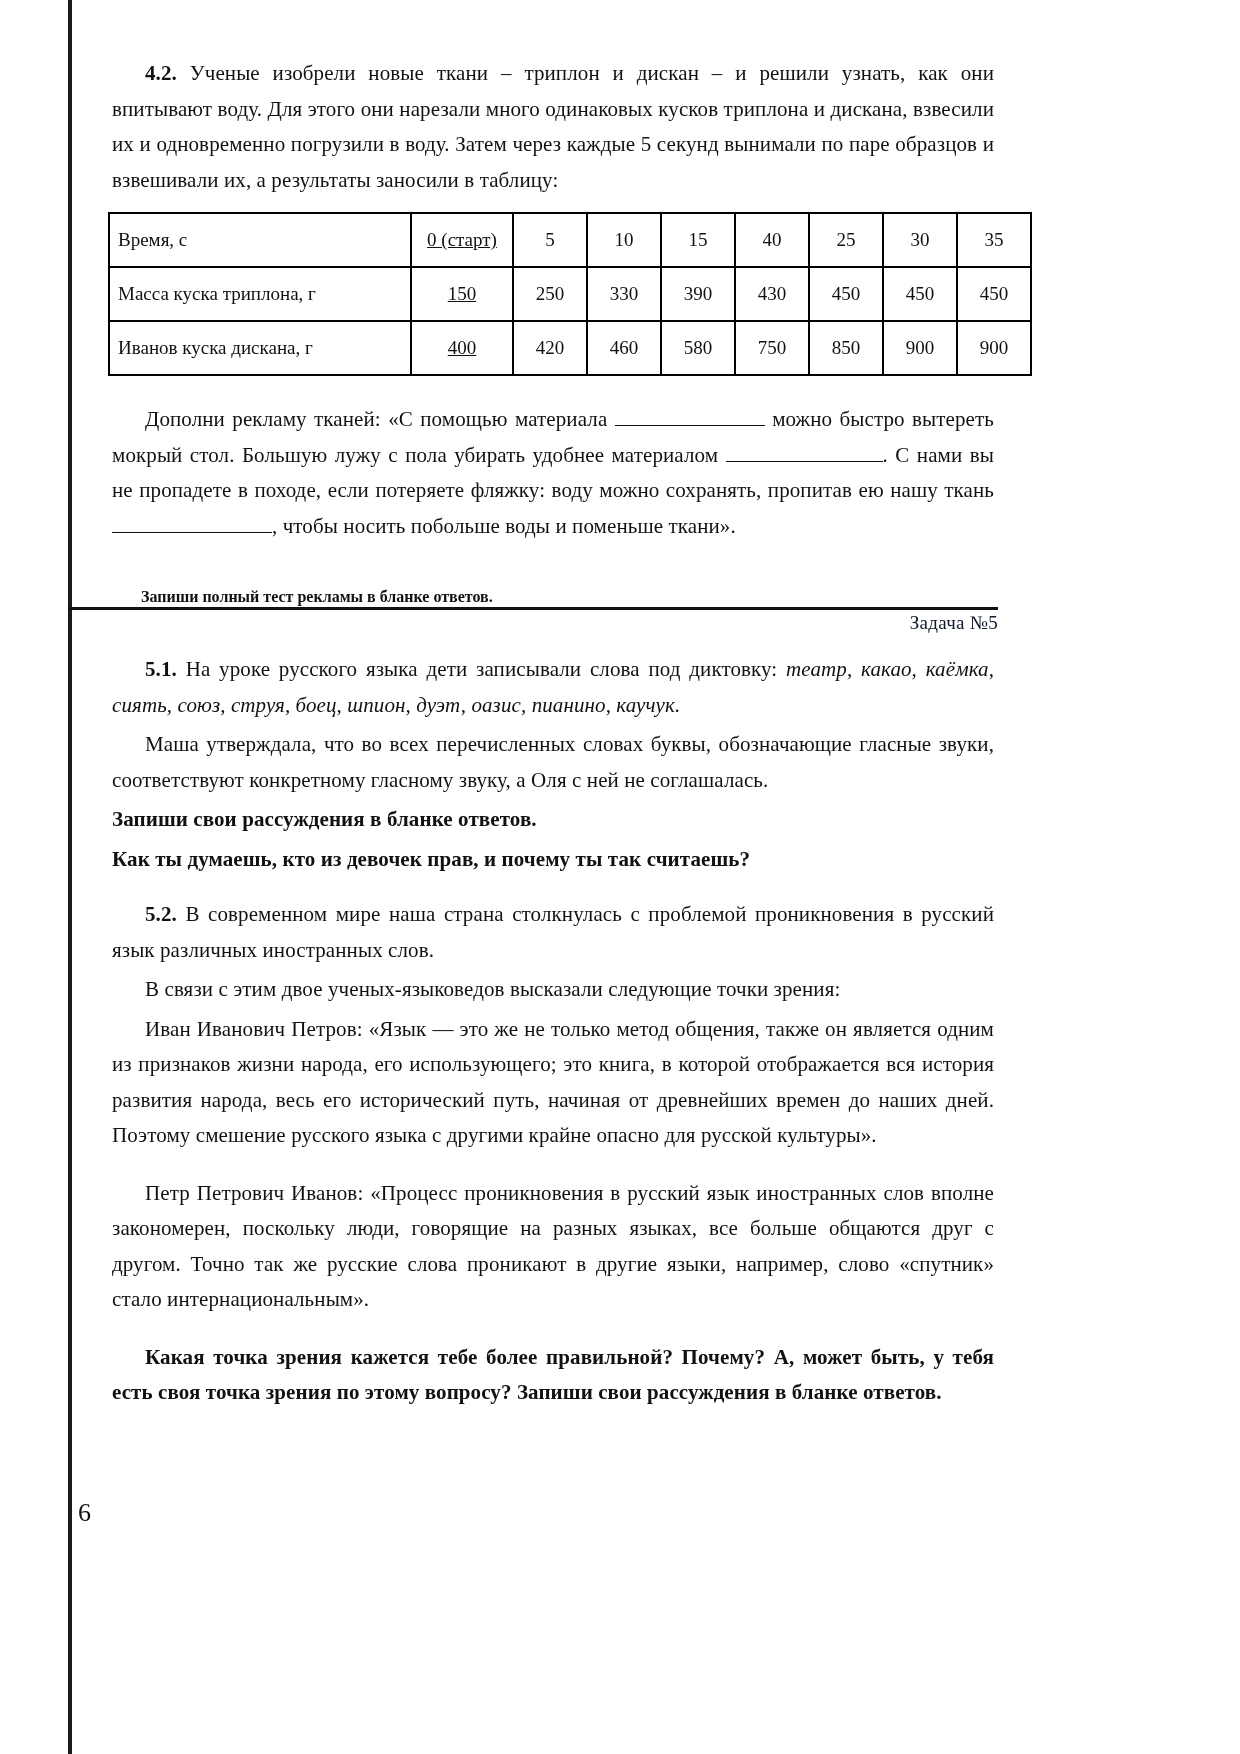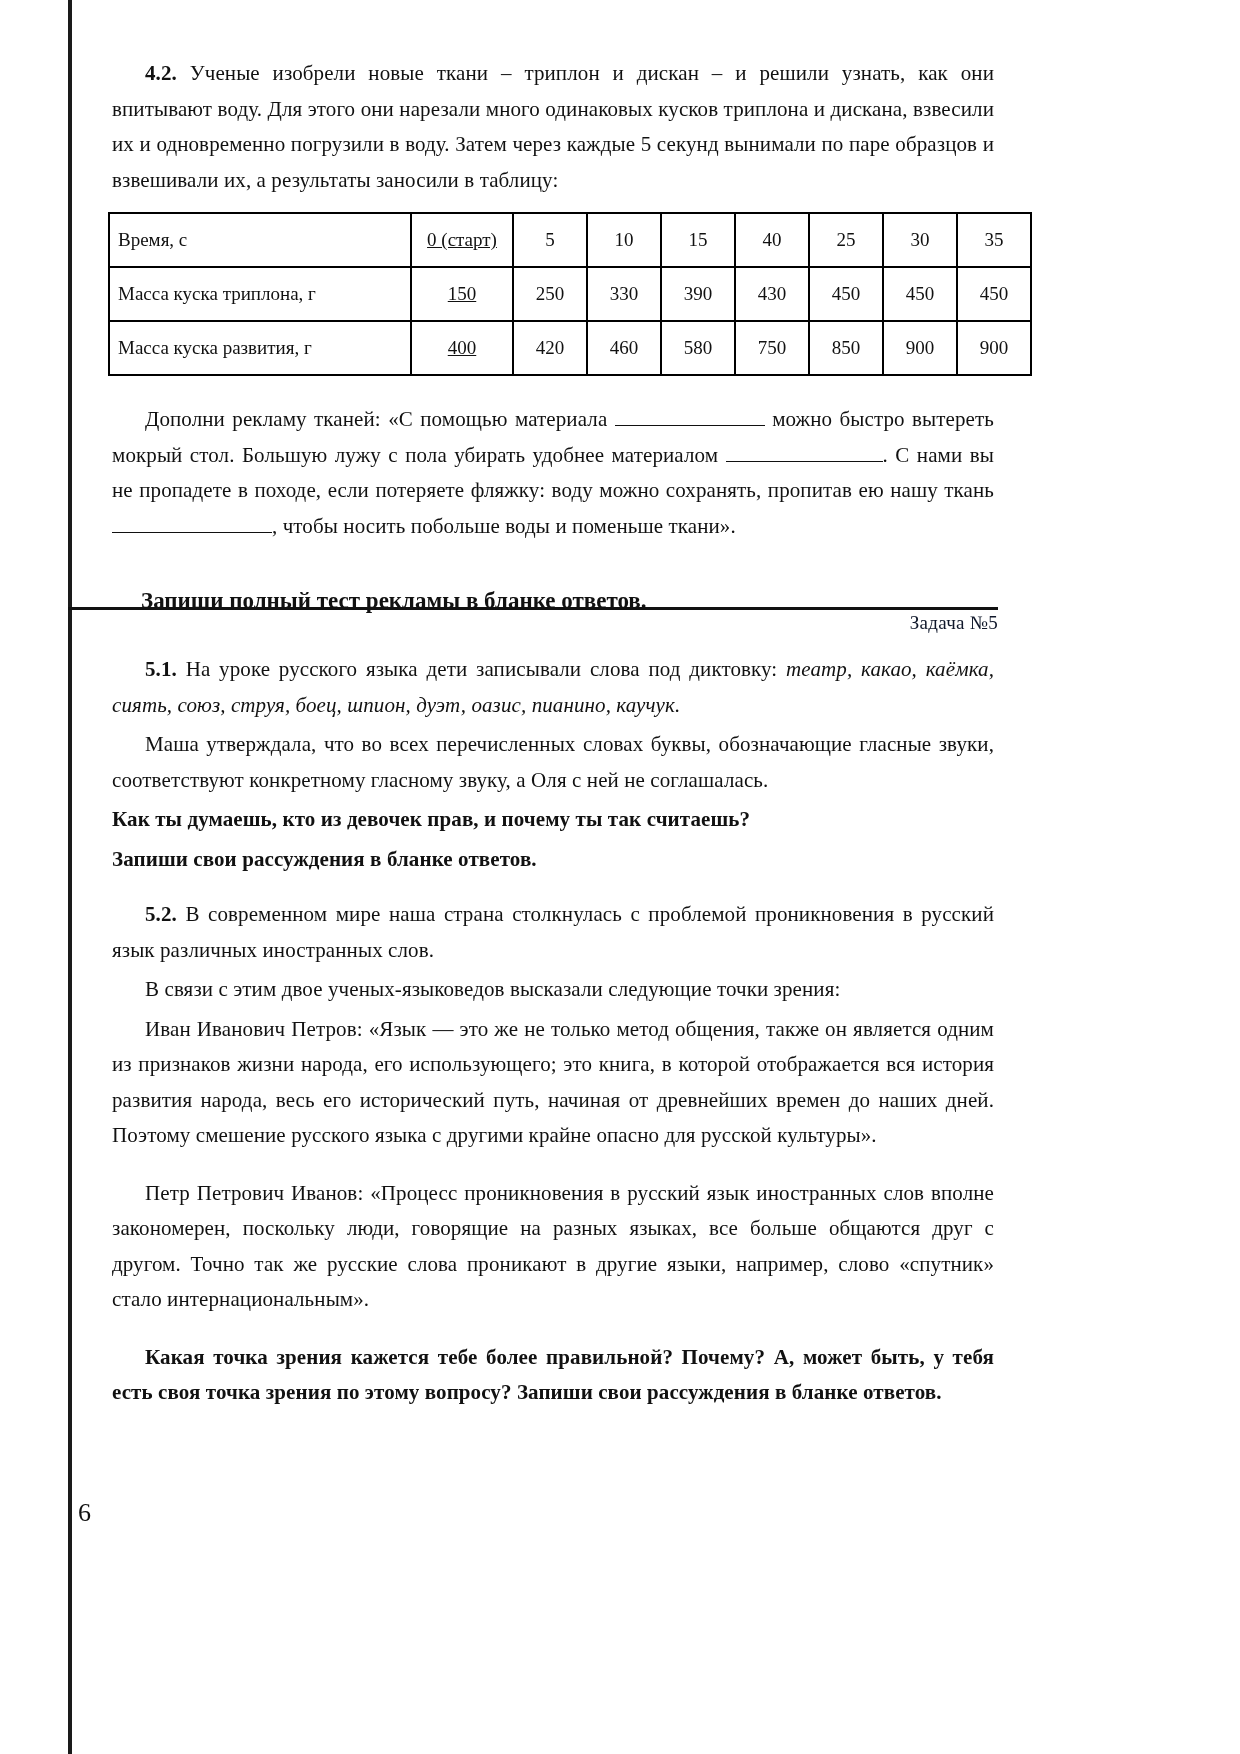--- a/index.html
+++ b/index.html
@@ -97,21 +97,21 @@
   .blank.w2 { width: 157px; }
   .blank.w3 { width: 160px; }
 
   .fill-para {
     margin-top: 26px;
   }
 
   .bold-call {
     margin-top: 44px;
     font-weight: bold;
-    font-size: 23px;
+    font-size: 16px;
     text-indent: 33px;
   }
 
   
   .divider {
     position: absolute;
     left: -40px;
     top: 0;
     width: 930px;
     height: 3px;
@@ -184,21 +184,21 @@
             <td class="c-start">150</td>
             <td class="c-num">250</td>
             <td class="c-num">330</td>
             <td class="c-num">390</td>
             <td class="c-num">430</td>
             <td class="c-num">450</td>
             <td class="c-num">450</td>
             <td class="c-num">450</td>
           </tr>
           <tr>
-            <td class="rowlabel">Масса куска развития, г</td>
+            <td class="rowlabel">Иванов куска дискана, г</td>
             <td class="c-start">400</td>
             <td class="c-num">420</td>
             <td class="c-num">460</td>
             <td class="c-num">580</td>
             <td class="c-num">750</td>
             <td class="c-num">850</td>
             <td class="c-num">900</td>
             <td class="c-num">900</td>
           </tr>
         </tbody>
@@ -209,22 +209,22 @@
 
     <p class="bold-call">Запиши полный тест рекламы в бланке ответов.</p>
   </div>
 
   <div class="divider" id="rule-after-42"></div>
   <div class="task-tag">Задача №5</div>
 
   <div id="task51">
     <p class="para indent"><span class="num">5.1.</span> <span>На уроке русского языка дети записывали слова под диктовку:</span> <span class="ital">театр, какао, каёмка, сиять, союз, струя, боец, шпион, дуэт, оазис, пианино, каучук.</span></p>
     <p class="para indent sub-para">Маша утверждала, что во всех перечисленных словах буквы, обозначающие гласные звуки, соответствуют конкретному гласному звуку, а Оля с ней не соглашалась.</p>
+    <p class="para bold">Запиши свои рассуждения в бланке ответов.</p>
     <p class="para bold">Как ты думаешь, кто из девочек прав, и почему ты так считаешь?</p>
-    <p class="para bold">Запиши свои рассуждения в бланке ответов.</p>
   </div>
 
   <div id="task52">
     <p class="para indent"><span class="num">5.2.</span> <span>В современном мире наша страна столкнулась с проблемой проникновения в русский язык различных иностранных слов.</span></p>
     <p class="para indent sub-para">В связи с этим двое ученых-языковедов высказали следующие точки зрения:</p>
     <p class="para indent sub-para">Иван Иванович Петров: «Язык — это же не только метод общения, также он является одним из признаков жизни народа, его использующего; это книга, в которой отображается вся история развития народа, весь его исторический путь, начиная от древнейших времен до наших дней. Поэтому смешение русского языка с другими крайне опасно для русской культуры».</p>
     <p class="para indent gap-para">Петр Петрович Иванов: «Процесс проникновения в русский язык иностранных слов вполне закономерен, поскольку люди, говорящие на разных языках, все больше общаются друг с другом. Точно так же русские слова проникают в другие языки, например, слово «спутник» стало интернациональным».</p>
     <p class="para bold gap-para indent">Какая точка зрения кажется тебе более правильной? Почему? А, может быть, у тебя есть своя точка зрения по этому вопросу? Запиши свои рассуждения в бланке ответов.</p>
   </div>
 

